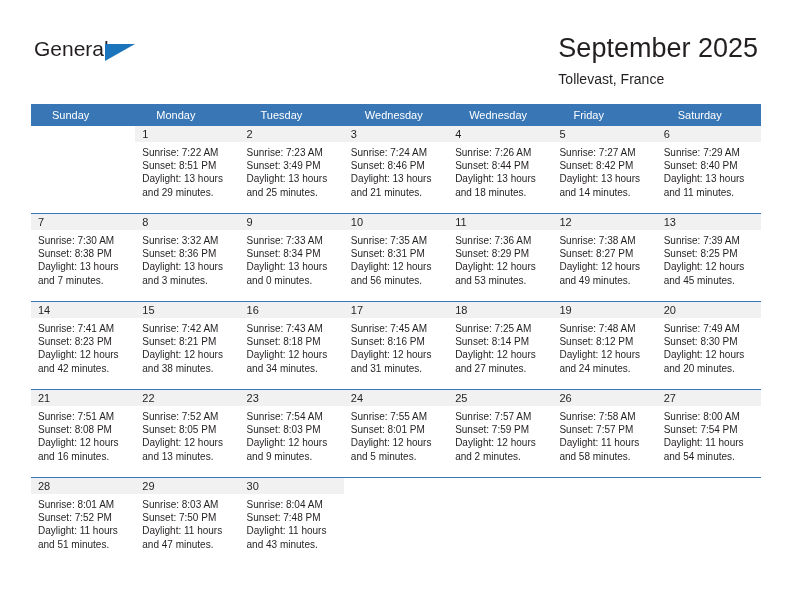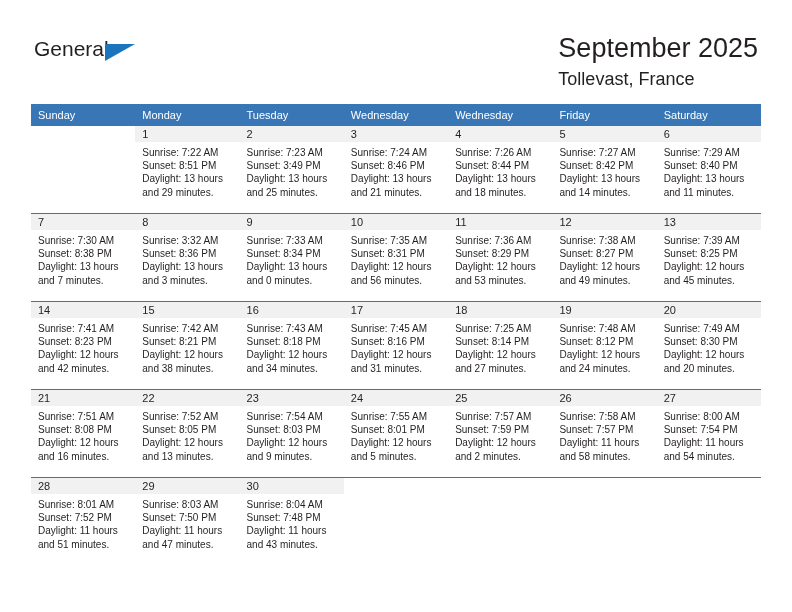--- a/index.html
+++ b/index.html
@@ -76,21 +76,21 @@
   }
   .cal-title {
     font-size: 27px;
     line-height: 32px;
     color: #231f20;
     font-weight: normal;
     margin: 0;
     white-space: nowrap;
   }
   .cal-subtitle {
-    font-size: 18px;
+    font-size: 14px;
     line-height: 18px;
     color: #231f20;
     margin-top: 6px;
     white-space: nowrap;
   }
 
   
   .calendar {
     position: absolute;
     left: 31px;
@@ -98,21 +98,21 @@
     width: 730px;
     border-collapse: collapse;
     table-layout: fixed;
   }
   .calendar th {
     background: #3876b5;
     color: #ffffff;
     font-size: 11px;
     font-weight: normal;
     text-align: left;
-    padding: 5px 0 5px 7px;
+    padding: 5px 0 5px 21px;
     height: 12px;
     border: none;
   }
   .calendar col {
     width: 104.28px;
   }
 
   .week-row td {
     vertical-align: top;
     padding: 0;

